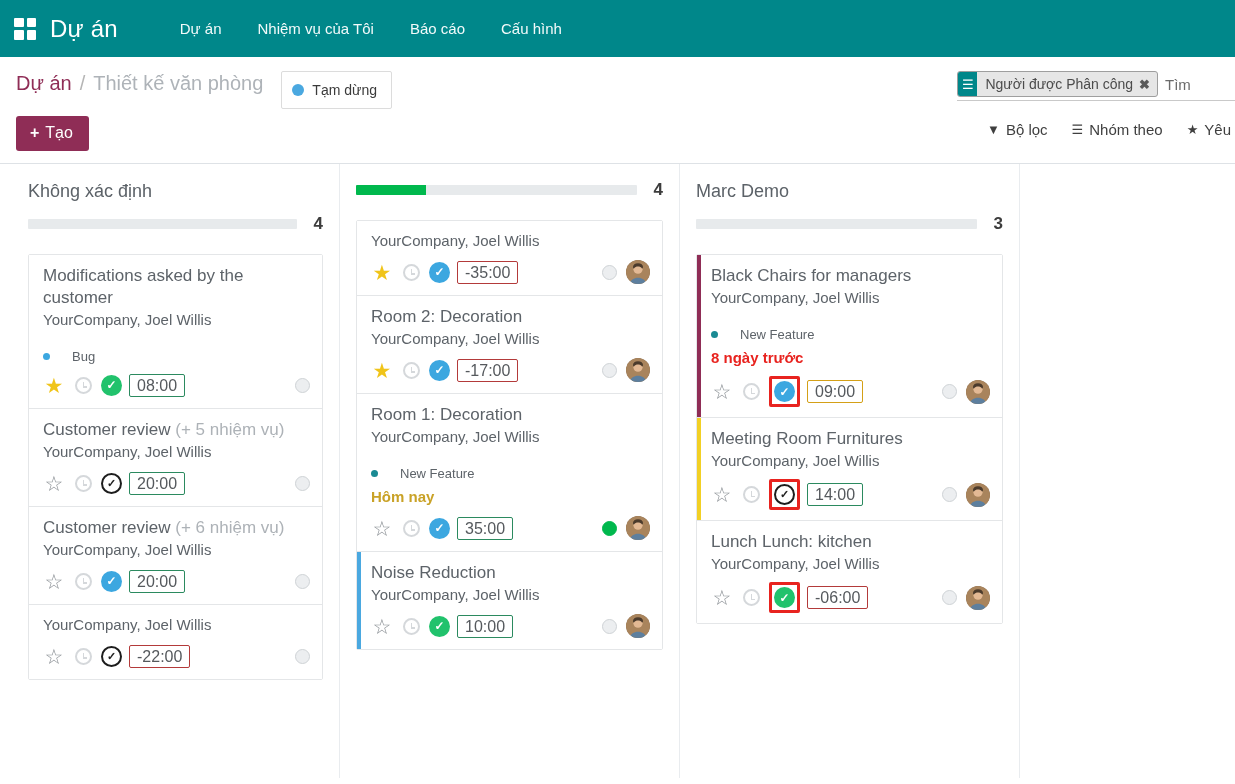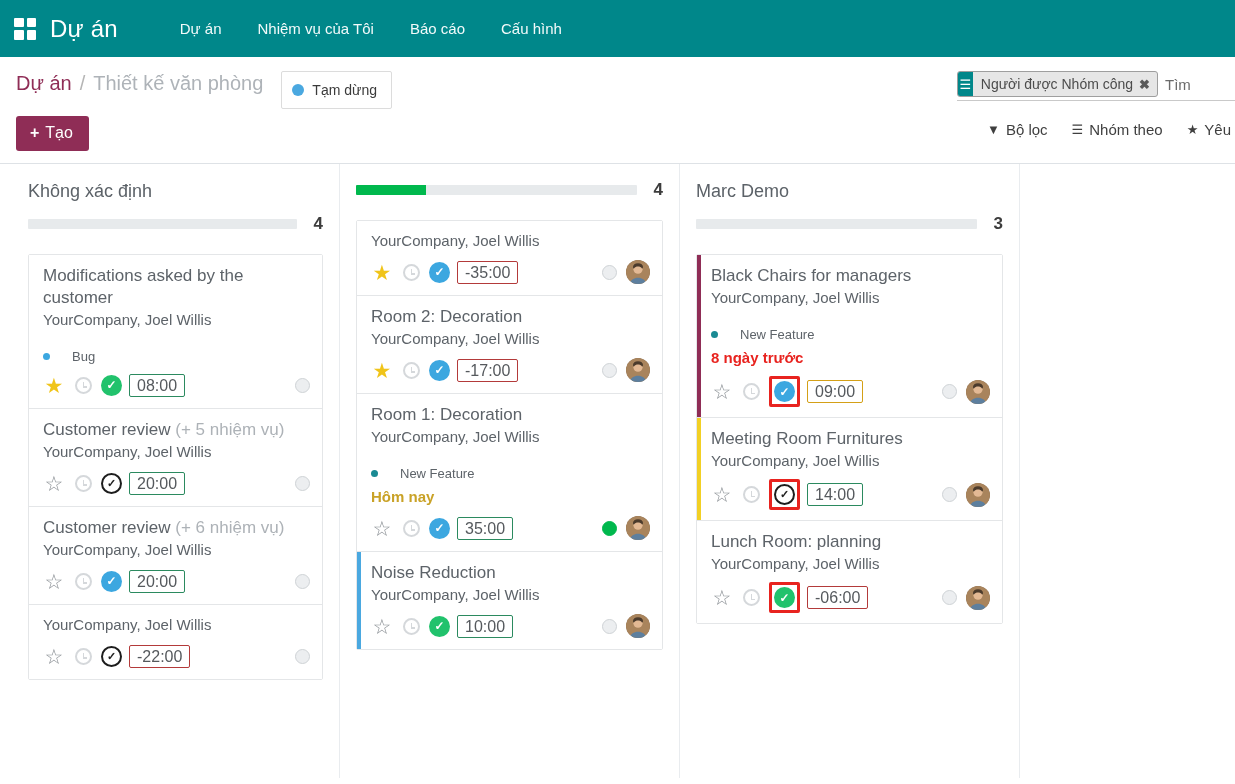--- a/index.html
+++ b/index.html
@@ -285,21 +285,21 @@
   <div class="cp-bottom">
     <button class="btn-create">
       <span class="plus">+</span>
       <span>Tạo</span>
     </button>
   </div>
 
   <div class="searchview">
     <div class="facet">
       <span class="facet-icon">☰</span>
-      <span class="facet-label">Người được Nhóm công</span>
+      <span class="facet-label">Người được Phân công</span>
       <span class="facet-x">✖</span>
     </div>
     <input class="search-input" placeholder="Tìm" style="">
   </div>
 
   <div class="cp-buttons">
     <button class="cp-btn">
       <span class="gi">▼</span>
       <span>Bộ lọc</span>
     </button>
@@ -576,21 +576,21 @@
                   <circle cx="12" cy="12" r="12" fill="#a9845c"></circle>
                   <circle cx="12" cy="9.2" r="4.6" fill="#e3b994"></circle>
                   <path d="M12 3.2c3 0 5 1.6 5 3.8 0 .8-.4 1.4-1 1.6-1-1.4-2.4-2-4-2s-3 .6-4 2c-.6-.2-1-.8-1-1.6 0-2.2 2-3.8 5-3.8z" fill="#4b3b2c"></path>
                   <path d="M3.6 24c1-4 4.4-6.2 8.4-6.2S19.4 20 20.4 24z" fill="#5d7f9e"></path>
                 </svg>
               </span>
             </div>
           </div>
         </div>
         <div class="card">
-          <div class="card-title">Lunch Room: planning</div>
+          <div class="card-title">Lunch Lunch: kitchen</div>
           <div class="card-sub">YourCompany, Joel Willis</div>
           <div class="card-foot">
             <div class="foot-left">
               <span class="ico star off">☆</span>
               <span class="ico">
                 <span class="clock"></span>
               </span>
               <span class="hl">
                 <span class="chk green">✓</span>
               </span>

